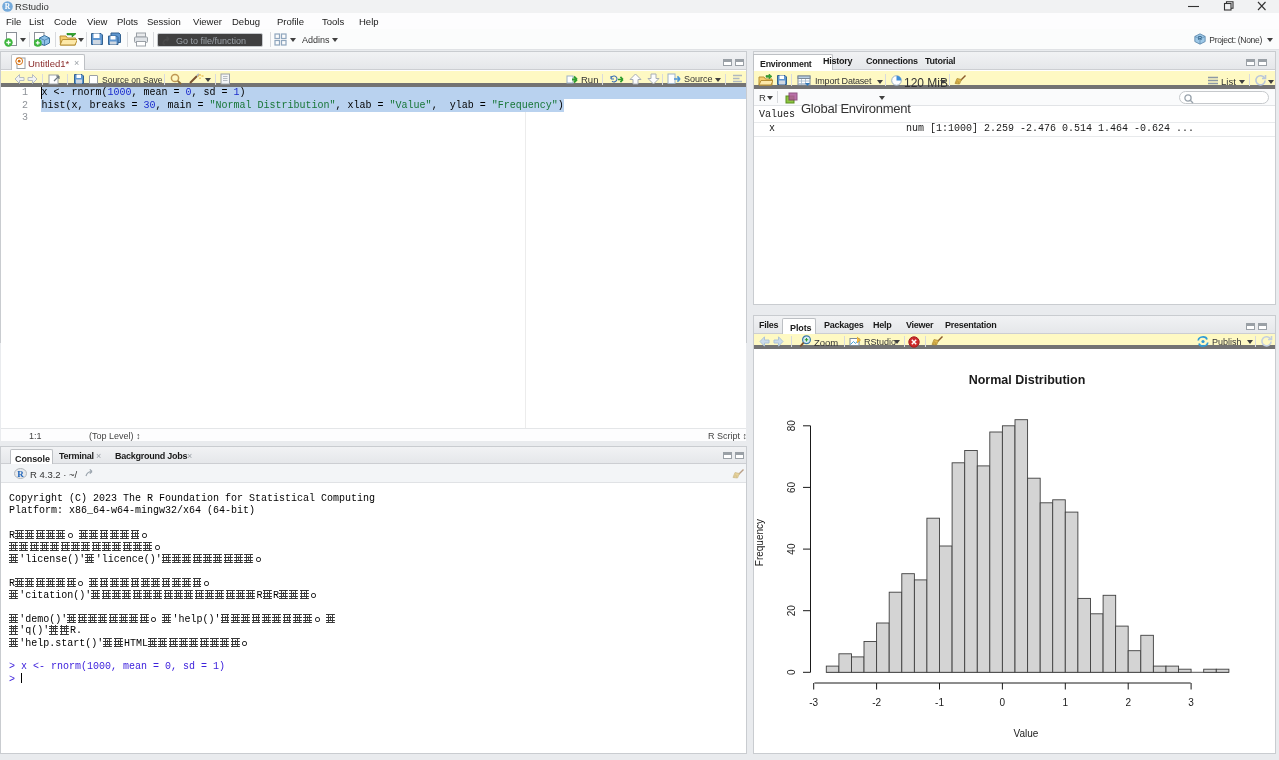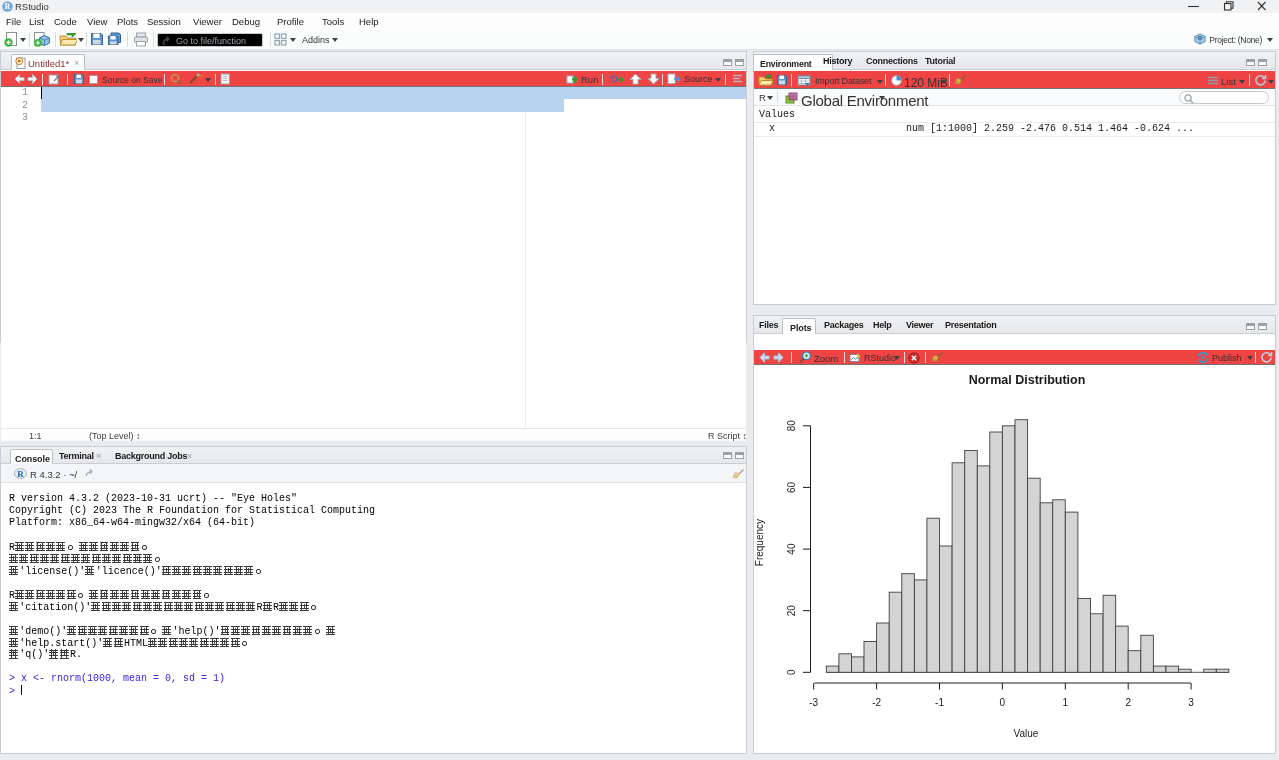--- a/index.html
+++ b/index.html
@@ -13,21 +13,21 @@
 #maintb{position:absolute;left:0;top:29px;width:1279px;height:21px;background:#fbfcfc;border-bottom:1px solid #e0e2e5}
 
 .pane{position:absolute;background:#fff;border:1px solid #c9ccd0}
 #edit{left:0;top:51px;width:747px;height:292px}
 #consolep{left:0;top:446px;width:747px;height:308px}
 #envp{left:753px;top:51px;width:523px;height:254px}
 #plotsp{left:753px;top:315px;width:523px;height:439px}
 .tabstrip{position:absolute;left:0;top:0;width:100%;height:18px;background:linear-gradient(#f1f2f4,#e5e7ea);border-bottom:1px solid #ccced2}
 .tab{position:absolute;top:2px;height:16px;background:#fff;border:1px solid #bdc0c4;border-bottom:none;border-radius:2px 2px 0 0}
 .tlab2{font-size:9px;font-weight:bold;letter-spacing:-.25px;color:#191919;white-space:nowrap;position:absolute;top:4px}
-.ptb{position:absolute;left:0;width:100%;background:#ef4444;border-bottom:1px solid #737373}
+.ptb{position:absolute;left:0;width:100%;background:#fef9c3;border-bottom:4px solid #737373}
 .sep{position:absolute;width:1px;background:#d8dadd}
 .mm{position:absolute;width:9px;height:7px;border:1px solid #9aa0a6;background:#fff}
 .mm .b{position:absolute;left:0;top:0;width:100%;height:2px;background:#9aa0a6}
 mark{background:none;color:inherit}
 .mono{font-family:"Liberation Mono",monospace;font-size:10px;color:#000;white-space:pre}
 .caret{display:inline-block;width:0;height:0;border-left:3.5px solid transparent;border-right:3.5px solid transparent;border-top:4px solid #404040;vertical-align:middle}
 .pl{font-size:10px}
 .num{color:#1b2ccc}.str{color:#177637}.cmd{color:#3e22dc}
 .cl{font-family:"Liberation Mono",monospace;font-size:10px;color:#000;white-space:pre;height:12px;line-height:12px}
 .cl.cmd{color:#3e22dc}
@@ -103,21 +103,21 @@
         <rect x="3.5" y="4" width="5" height="3.5" fill="#fff"></rect>
         <rect x="3" y="9.5" width="6.5" height="3" fill="#cfd8e2"></rect>
       </svg>
     <div class="sep" style="left:127px;top:3px;height:15px"></div>
     <svg class="abs" style="left:133px;top:3px" width="16" height="15">
         <rect x="3.5" y="1" width="9" height="4" fill="#e8eaec" stroke="#9aa0a6"></rect>
         <rect x="1.5" y="5" width="13" height="5.5" rx="1" fill="#dfe3e7" stroke="#9aa0a6"></rect>
         <rect x="3.5" y="9.5" width="9" height="4.5" fill="#fff" stroke="#9aa0a6"></rect>
       </svg>
     <div class="sep" style="left:153px;top:3px;height:15px"></div>
-    <div class="abs" style="left:157px;top:3.5px;width:106px;height:14px;background:#000000;border:1px solid #c6c9cc;border-radius:2px">
+    <div class="abs" style="left:157px;top:3.5px;width:106px;height:14px;background:#404040;border:1px solid #c6c9cc;border-radius:2px">
       <svg class="abs" style="left:4px;top:2px" width="11" height="10">
           <path d="M1 7.5 C1.5 4 4 3 7 3 M7 3 L4.6 .8 M7 3 L4.6 5.2 M1 7.5 L3 8.5" fill="none" stroke="#4a4a4a" stroke-width="1.5"></path>
         </svg>
       <span class="abs" style="left:18px;top:2px;font-size:9px;color:#9aa0a6">Go to file/function</span>
     </div>
     <div class="sep" style="left:270px;top:3px;height:15px"></div>
     <svg class="abs" style="left:274px;top:4px" width="13" height="13">
         <rect x="1" y="1" width="4.5" height="4.5" fill="none" stroke="#8fa6bd" stroke-width="1.2"></rect>
         <rect x="7.5" y="1" width="4.5" height="4.5" fill="none" stroke="#8fa6bd" stroke-width="1.2"></rect>
         <rect x="1" y="7.5" width="4.5" height="4.5" fill="none" stroke="#8fa6bd" stroke-width="1.2"></rect>
@@ -214,20 +214,21 @@
       <svg class="abs" style="left:731px;top:3px" width="11" height="10">
           <path d="M1 1.5 h9 M1 4.5 h6.5 M1 7.5 h9" stroke="#aeb8c0" stroke-width="1.3"></path>
         </svg>
     </div>
     <div class="abs" style="left:0;top:35px;width:745px;height:341px;background:#fff;overflow:hidden">
       <div class="abs" style="left:524px;top:0;width:1px;height:341px;background:#ececec"></div>
       <div class="abs" style="left:40px;top:0;width:705px;height:12.4px;background:#b9d2ef"></div>
       <div class="abs" style="left:40px;top:12.4px;width:523px;height:12.4px;background:#b9d2ef"></div>
       <div class="abs" style="left:40px;top:0;width:1px;height:12px;background:#000"></div>
       <div class="mono abs" style="left:21px;top:0.2px;color:#8e9298;line-height:12.4px">1<br>2<br>3</div>
+      <div class="mono abs" style="left:40.5px;top:0.2px;line-height:12.4px">x &lt;- rnorm(<mark class="num">1000</mark>, mean = <mark class="num">0</mark>, sd = <mark class="num">1</mark>)<br>hist(x, breaks = <mark class="num">30</mark>, main = <mark class="str">"Normal Distribution"</mark>, xlab = <mark class="str">"Value"</mark>,  ylab = <mark class="str">"Frequency"</mark>)</div>
     </div>
     <div class="abs" style="left:0;top:376px;width:745px;height:13px;background:#fdfdfe;border-top:1px solid #e4e6e8">
       <span class="abs" style="left:28px;top:1.5px;font-size:9px;color:#444">1:1</span>
       <span class="abs" style="left:88px;top:1.5px;font-size:9px;color:#444">(Top Level) ↕</span>
       <span class="abs" style="left:707px;top:1.5px;font-size:9px;color:#444">R Script ↕</span>
     </div>
   </div>
   <div class="pane" id="consolep">
     <div class="tabstrip" style="height:17px"></div>
     <div class="tab" style="left:9px;width:43px;height:16px">
@@ -252,34 +253,33 @@
       <svg class="abs" style="left:84px;top:4px" width="11" height="10">
           <path d="M1 8 C2 4.5 4.5 3.5 7 3.5 M7 3.5 L4.8 1.4 M7 3.5 L4.8 5.6" fill="none" stroke="#9aa4ad" stroke-width="1.2"></path>
         </svg>
       <svg class="abs" style="left:731px;top:4px" width="13" height="11" opacity=".55">
           <path d="M11.5 1.5 L6.5 6.5" stroke="#8a5a2b" stroke-width="1.5"></path>
           <path d="M7.5 5.5 L3 4.5 L1 9.5 L5.5 10 Z" fill="#e0b84f" stroke="#a8862e" stroke-width=".7"></path>
           <path d="M3.5 6.5 l-1 3 M5 7 l-.7 2.8" stroke="#a8862e" stroke-width=".6"></path>
         </svg>
     </div>
     <div class="abs" style="left:8px;top:46px;width:730px">
-      <div class="cl">R version 4.3.2 (2023-10-31 ucrt) -- "Eye Holes"</div>
       <div class="cl">Copyright (C) 2023 The R Foundation for Statistical Computing</div>
       <div class="cl">Platform: x86_64-w64-mingw32/x64 (64-bit)</div>
       <div class="cl"></div>
       <div class="cl">R<i class="cjk"></i><i class="cjk"></i><i class="cjk"></i><i class="cjk"></i><i class="cjk"></i><i class="cjp"></i><i class="cjk"></i><i class="cjk"></i><i class="cjk"></i><i class="cjk"></i><i class="cjk"></i><i class="cjk"></i><i class="cjp"></i></div>
       <div class="cl"><i class="cjk"></i><i class="cjk"></i><i class="cjk"></i><i class="cjk"></i><i class="cjk"></i><i class="cjk"></i><i class="cjk"></i><i class="cjk"></i><i class="cjk"></i><i class="cjk"></i><i class="cjk"></i><i class="cjk"></i><i class="cjk"></i><i class="cjk"></i><i class="cjp"></i></div>
       <div class="cl"><i class="cjk"></i>'license()'<i class="cjk"></i>'licence()'<i class="cjk"></i><i class="cjk"></i><i class="cjk"></i><i class="cjk"></i><i class="cjk"></i><i class="cjk"></i><i class="cjk"></i><i class="cjk"></i><i class="cjk"></i><i class="cjp"></i></div>
       <div class="cl"></div>
       <div class="cl">R<i class="cjk"></i><i class="cjk"></i><i class="cjk"></i><i class="cjk"></i><i class="cjk"></i><i class="cjk"></i><i class="cjp"></i><i class="cjk"></i><i class="cjk"></i><i class="cjk"></i><i class="cjk"></i><i class="cjk"></i><i class="cjk"></i><i class="cjk"></i><i class="cjk"></i><i class="cjk"></i><i class="cjk"></i><i class="cjk"></i><i class="cjp"></i></div>
       <div class="cl"><i class="cjk"></i>'citation()'<i class="cjk"></i><i class="cjk"></i><i class="cjk"></i><i class="cjk"></i><i class="cjk"></i><i class="cjk"></i><i class="cjk"></i><i class="cjk"></i><i class="cjk"></i><i class="cjk"></i><i class="cjk"></i><i class="cjk"></i><i class="cjk"></i><i class="cjk"></i><i class="cjk"></i><i class="cjk"></i>R<i class="cjk"></i>R<i class="cjk"></i><i class="cjk"></i><i class="cjk"></i><i class="cjp"></i></div>
       <div class="cl"></div>
       <div class="cl"><i class="cjk"></i>'demo()'<i class="cjk"></i><i class="cjk"></i><i class="cjk"></i><i class="cjk"></i><i class="cjk"></i><i class="cjk"></i><i class="cjk"></i><i class="cjk"></i><i class="cjp"></i><i class="cjk"></i>'help()'<i class="cjk"></i><i class="cjk"></i><i class="cjk"></i><i class="cjk"></i><i class="cjk"></i><i class="cjk"></i><i class="cjk"></i><i class="cjk"></i><i class="cjk"></i><i class="cjp"></i><i class="cjk"></i></div>
+      <div class="cl"><i class="cjk"></i>'q()'<i class="cjk"></i><i class="cjk"></i>R.</div>
       <div class="cl"><i class="cjk"></i>'help.start()'<i class="cjk"></i><i class="cjk"></i>HTML<i class="cjk"></i><i class="cjk"></i><i class="cjk"></i><i class="cjk"></i><i class="cjk"></i><i class="cjk"></i><i class="cjk"></i><i class="cjk"></i><i class="cjk"></i><i class="cjp"></i></div>
-      <div class="cl"><i class="cjk"></i>'q()'<i class="cjk"></i><i class="cjk"></i>R.</div>
       <div class="cl"></div>
       <div class="cl cmd">&gt; x &lt;- rnorm(1000, mean = 0, sd = 1)</div>
       <div class="cl cmd">&gt; <span style="display:inline-block;width:1px;height:10px;background:#000;vertical-align:-1.5px"></span></div>
     </div>
   </div>
   <div class="pane" id="envp">
     <div class="tabstrip"></div>
     <div class="tab" style="left:-1px;width:80px;border-radius:0 2px 0 0">
         <span class="abs" style="left:6px;top:3.5px;font-size:8.8px;letter-spacing:-.2px;font-weight:bold;color:#202020">Environment</span>
       </div>
@@ -338,21 +338,21 @@
       <span class="caret abs" style="left:514px;top:8.5px"></span>
     </div>
     <div class="abs" style="left:0;top:37px;width:521px;height:17px;background:#fafbfc;border-bottom:1px solid #e2e4e7">
       <span class="abs" style="left:5px;top:3px;font-size:9.5px;color:#333">R</span>
       <span class="caret abs" style="left:13px;top:7px"></span>
       <div class="sep" style="left:23px;top:2px;height:12px"></div>
       <svg class="abs" style="left:31px;top:2.5px" width="13" height="12">
           <rect x="1" y="4" width="8" height="7" fill="#8cc63f" stroke="#5a8f1f"></rect>
           <rect x="4" y="1" width="8" height="7" fill="#b0599c" stroke="#7e3a6e" opacity=".85"></rect>
         </svg>
-      <span class="abs" style="left:47px;top:3px;font-size:15px;letter-spacing:-.25px;color:#333">Global Environment</span>
+      <span class="abs" style="left:47px;top:12px;font-size:13px;letter-spacing:-.25px;color:#333">Global Environment</span>
       <span class="caret abs" style="left:125px;top:7px"></span>
       <div class="abs" style="left:425px;top:2px;width:90px;height:13px;background:#fff;border:1px solid #c6c9cc;border-radius:7px">
         <svg class="abs" style="left:4px;top:1.5px" width="10" height="10">
             <circle cx="4" cy="4" r="3.1" fill="none" stroke="#9aa4ad" stroke-width="1.3"></circle>
             <path d="M6.3 6.3 L9 9" stroke="#9aa4ad" stroke-width="1.4"></path>
           </svg>
       </div>
     </div>
     <div class="abs mono" style="left:5px;top:57px;color:#1a1a1a">Values</div>
     <div class="abs" style="left:0;top:70px;width:521px;height:1px;background:#e8eaec"></div>
@@ -369,21 +369,21 @@
     <span class="tlab2" style="left:70px">Packages</span>
     <span class="tlab2" style="left:119px">Help</span>
     <span class="tlab2" style="left:152px">Viewer</span>
     <span class="tlab2" style="left:191px">Presentation</span>
     <div class="mm" style="left:492px;top:7px">
         <div class="b"></div>
       </div>
     <div class="mm" style="left:504px;top:7px">
         <div class="b" style="height:1.5px"></div>
       </div>
-    <div class="ptb" style="top:34px;height:15px">
+    <div class="ptb" style="top:18px;height:15px">
       <svg class="abs" style="left:5px;top:2px" width="26" height="11">
           <path d="M5.5 0.8 L1 5.5 L5.5 10.2 V7 H10 V4 H5.5 Z" fill="#ccdcec" stroke="#aec4d8"></path>
           <path d="M19.5 0.8 L24 5.5 L19.5 10.2 V7 H15 V4 H19.5 Z" fill="#ccdcec" stroke="#aec4d8"></path>
         </svg>
       <div class="sep" style="left:37px;top:2px;height:11px"></div>
       <svg class="abs" style="left:45px;top:1px" width="13" height="13">
           <circle cx="7.5" cy="4.8" r="3.9" fill="#d9ecf7" stroke="#3a79a8" stroke-width="1.2"></circle>
           <path d="M4.6 7.6 L1.2 11.5" stroke="#7a5230" stroke-width="1.9"></path>
           <path d="M7.5 3.1 v3.4 M5.8 4.8 h3.4" stroke="#2e9e2e" stroke-width="1.1"></path>
         </svg>

